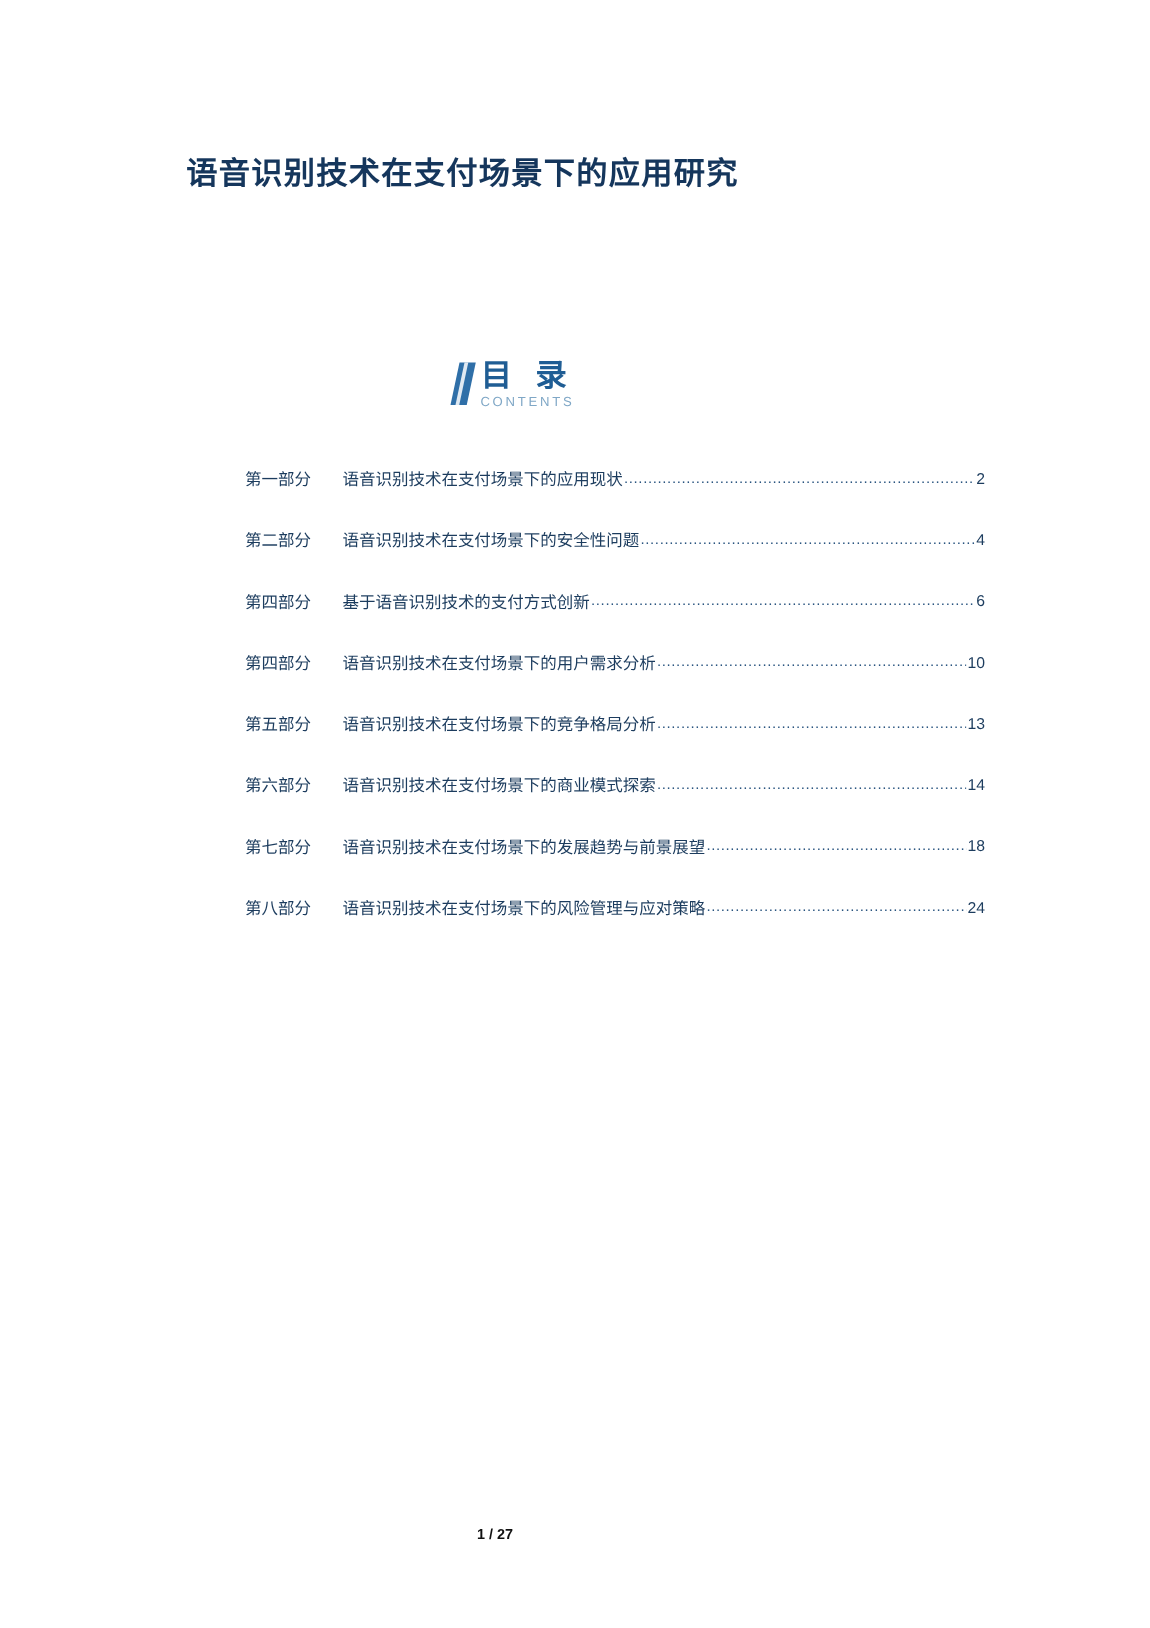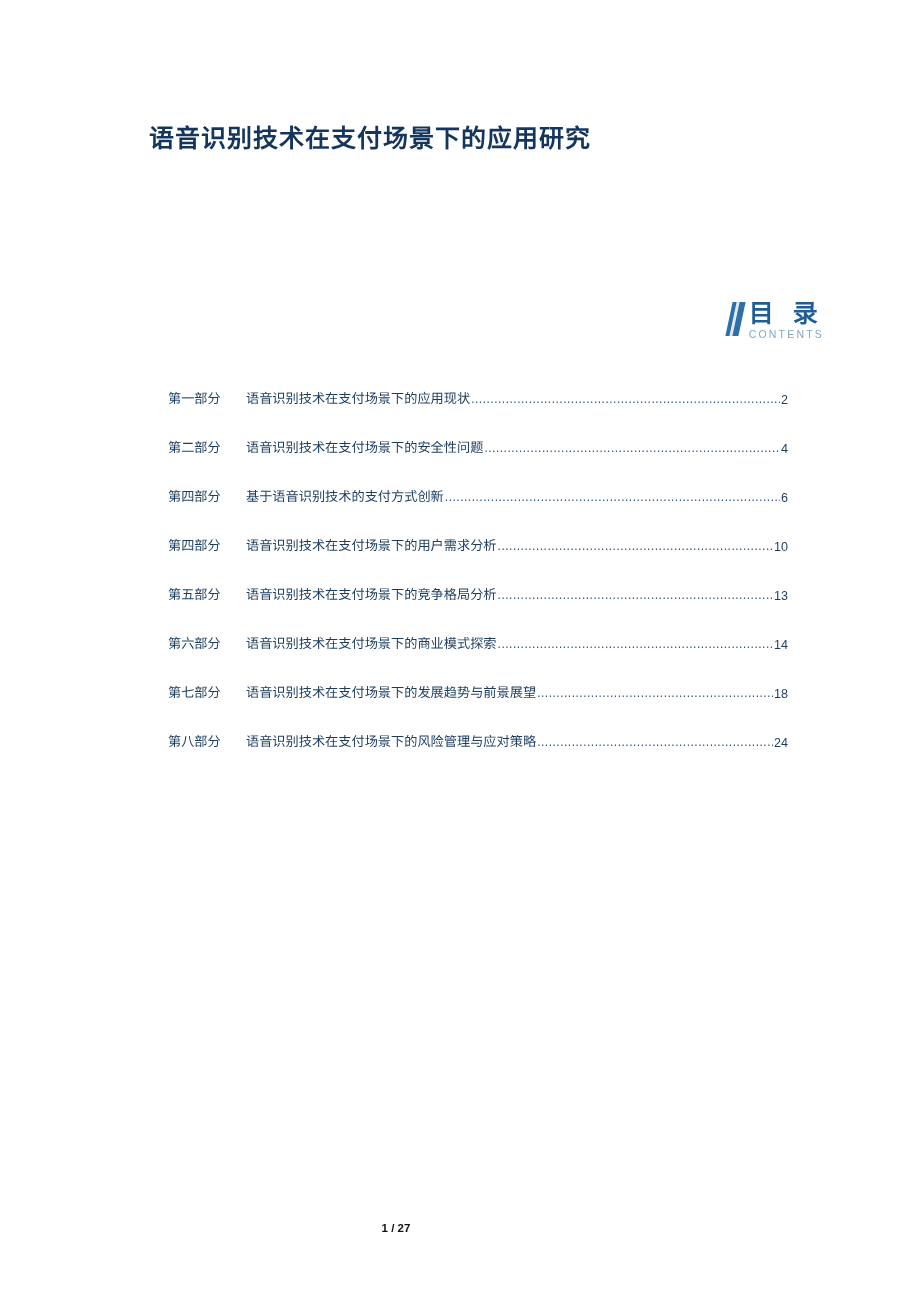--- a/index.html
+++ b/index.html
@@ -31,25 +31,25 @@
     text-align: center;
     font-size: 25px;
     font-weight: bold;
     letter-spacing: 1px;
     color: #15365c;
   }
 
   
   .toc-head {
     position: absolute;
-    top: 300px;
+    top: 288px;
     left: 0;
     width: 824px;
     display: flex;
-    justify-content: flex-end;
+    justify-content: center;
   }
   .toc-head-inner {
     display: flex;
     align-items: flex-start;
     gap: 7px;
   }
   .toc-mark {
     width: 13px;
     height: 34px;
     margin-top: 2px;
@@ -88,25 +88,26 @@
 
   
   .toc-list {
     position: absolute;
     top: 358px;
     left: 168px;
     width: 620px;
   }
   .toc-row {
     display: flex;
-    align-items: flex-end;
+    align-items: center;
     font-size: 13.2px;
     color: #1c3c5e;
     height: 49px;
     white-space: nowrap;
+    margin-left: 28px;
   }
   .toc-part {
     width: 78px;
     flex: none;
     color: #1c3c5e;
   }
   .toc-name {
     flex: none;
     color: #1c3c5e;
   }

